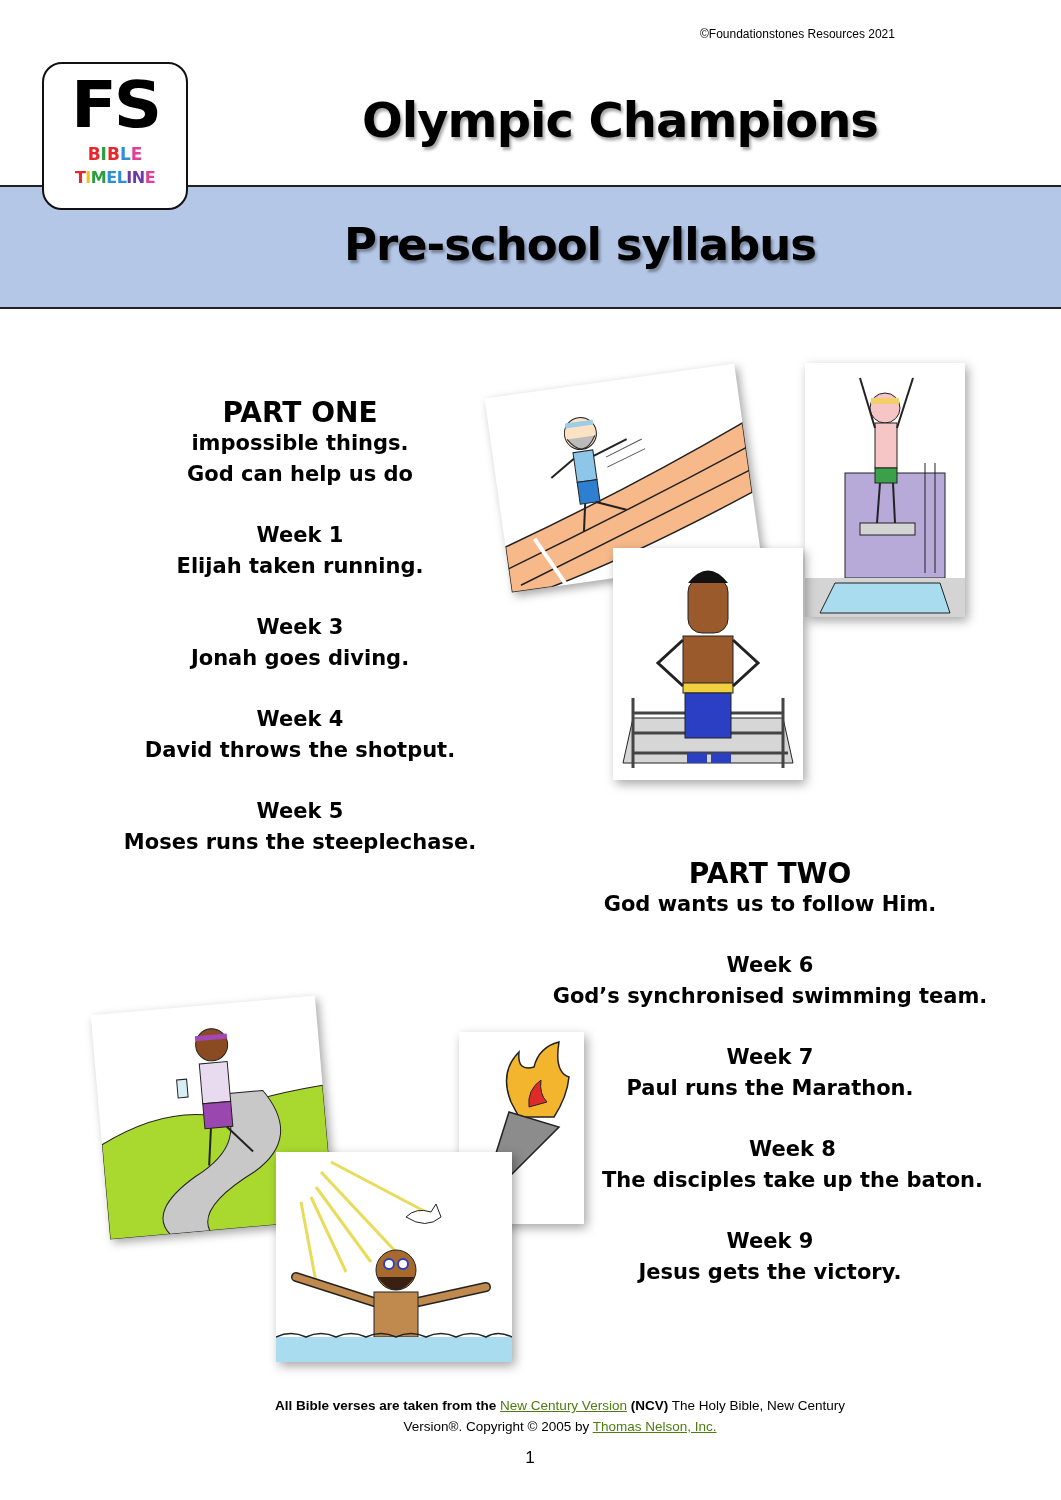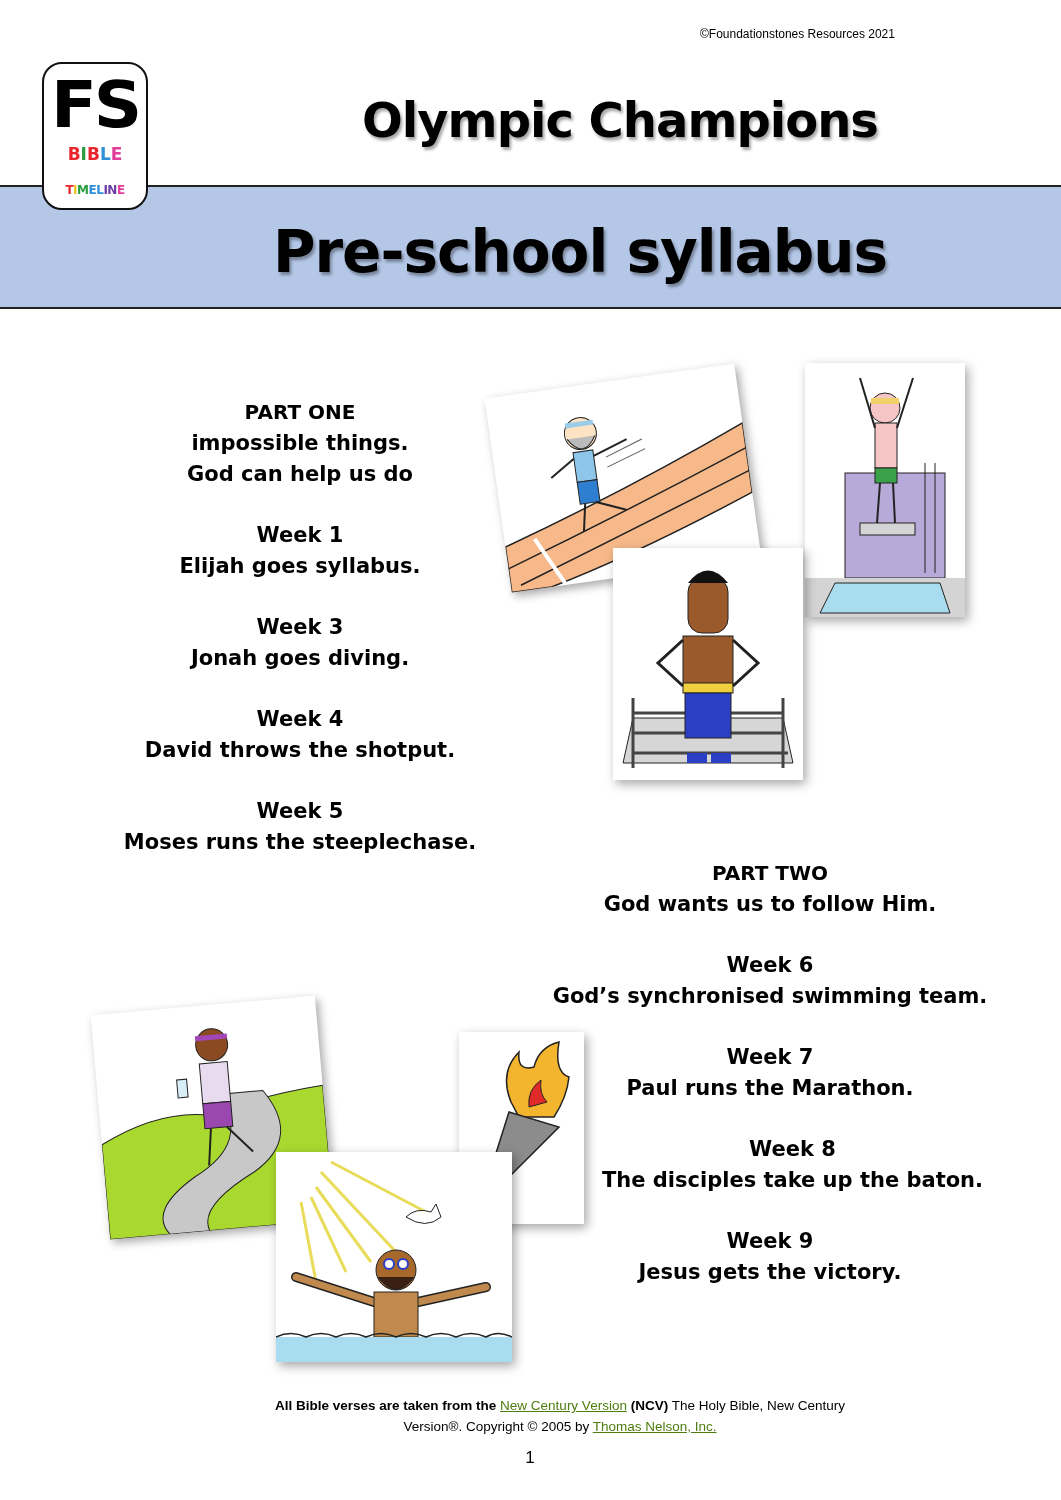--- a/index.html
+++ b/index.html
@@ -10,49 +10,49 @@
   .copyright {
     position: absolute; top: 27px; left: 700px; width: 300px;
     font-family: "Liberation Sans", sans-serif; font-size: 12px; text-align: left;
   }
   .band {
     position: absolute; left: 0; top: 185px; width: 1061px; height: 124px;
     background: #b4c7e7; border-top: 2px solid #222; border-bottom: 2px solid #222;
     box-sizing: border-box;
   }
   .logo {
-    position: absolute; left: 42px; top: 62px; width: 106px; height: 148px;
+    position: absolute; left: 42px; top: 62px; width: 146px; height: 148px;
     background: #fff; border: 2.5px solid #111; border-radius: 20px; z-index: 3;
     box-sizing: border-box; text-align: center;
   }
   .logo-fs {
     font-family: "DejaVu Sans", sans-serif; font-weight: bold; font-size: 64px;
     line-height: 70px; margin-top: 6px; letter-spacing: -3px; transform: scaleX(1.05);
   }
   .logo-row { font-family: "DejaVu Sans", sans-serif; font-weight: bold; line-height: 20px; }
   .logo-row.bible { font-size: 17px; margin-top: 4px; }
-  .logo-row.timeline { font-size: 12px; margin-top: 16px; letter-spacing: -0.5px; }
+  .logo-row.timeline { font-size: 16px; margin-top: 4px; letter-spacing: -0.5px; }
   .title-main {
     position: absolute; top: 92px; left: 240px; width: 760px; text-align: center;
     font-family: "DejaVu Sans", sans-serif; font-weight: bold; font-size: 48px;
     letter-spacing: -1px; text-shadow: 2px 3px 3px rgba(0,0,0,0.35); z-index: 2;
   }
   .title-sub {
     position: absolute; top: 218px; left: 180px; width: 800px; text-align: center;
-    font-family: "DejaVu Sans", sans-serif; font-weight: bold; font-size: 58px;
+    font-family: "DejaVu Sans", sans-serif; font-weight: bold; font-size: 45px;
     letter-spacing: -1px; text-shadow: 2px 3px 3px rgba(0,0,0,0.35); z-index: 2;
   }
   .col {
     position: absolute; text-align: center;
     font-family: "DejaVu Sans", sans-serif; font-weight: bold; font-size: 21px; line-height: 31px;
   }
   .col-left { left: 100px; width: 400px; top: 397px; }
   .col-right { left: 540px; width: 460px; top: 858px; }
   .block { margin-bottom: 30px; }
-  .part-head { font-size: 20px; }
+  .part-head { font-size: 28px; }
   .pic {
     position: absolute; background: #fff; box-shadow: 3px 4px 10px rgba(0,0,0,0.35);
     overflow: hidden;
   }
   .footer {
     position: absolute; top: 1395px; left: 270px; width: 580px; text-align: center;
     font-family: "Liberation Sans", sans-serif; font-size: 13.5px; line-height: 21px;
   }
   .footer a { color: #4d7c0f; text-decoration: underline; }
   .page-num {
@@ -81,21 +81,21 @@
 <div class="title-sub">Pre-school syllabus</div>
 
 <div class="col col-left">
   <div class="block">
     <div class="part-head">PART ONE</div>
     <div>impossible things.</div>
     <div>God can help us do</div>
   </div>
   <div class="block">
     <div>Week 1</div>
-    <div>Elijah goes syllabus.</div>
+    <div>Elijah taken running.</div>
   </div>
   <div class="block">
     <div>Week 3</div>
     <div>Jonah goes diving.</div>
   </div>
   <div class="block">
     <div>Week 4</div>
     <div>David throws the shotput.</div>
   </div>
   <div class="block">

